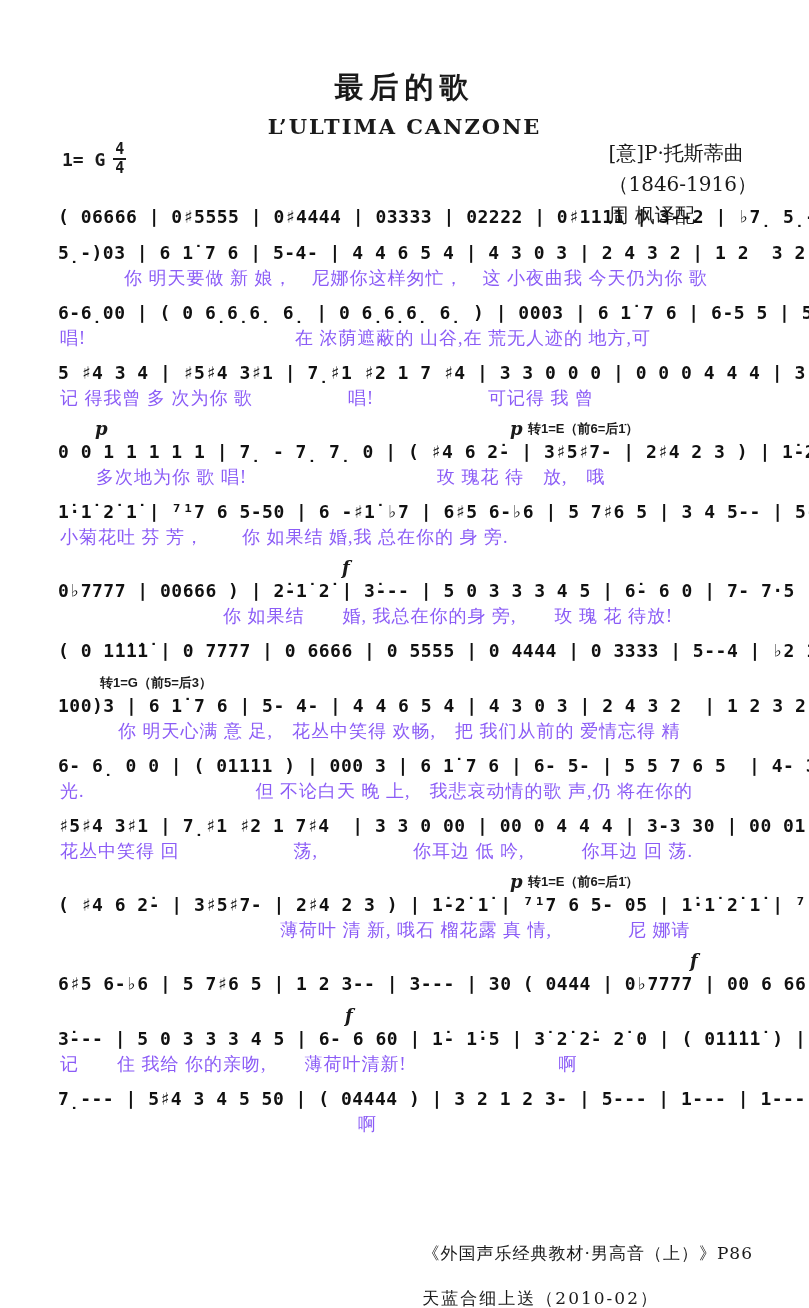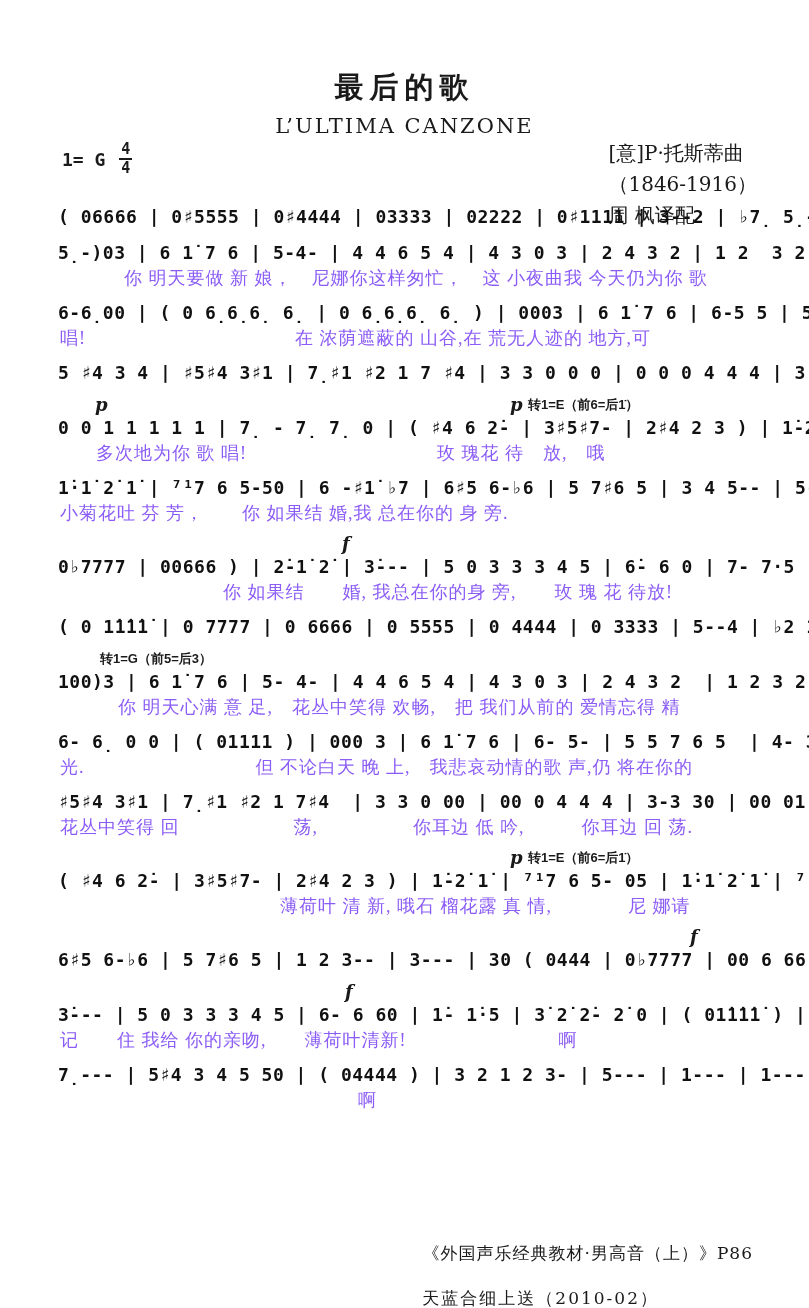--- a/index.html
+++ b/index.html
@@ -11,28 +11,28 @@
     color:#1a1a1a;
     font-family:"Liberation Sans", sans-serif;
   }
   .title{
     position:absolute;top:68px;left:0;width:100%;
     text-align:center;font-size:29px;font-weight:bold;
     font-family:"DejaVu Serif", serif;letter-spacing:6px;
   }
   .subtitle{
     position:absolute;top:114px;left:0;width:100%;
-    text-align:center;font-size:21px;font-weight:400;
+    text-align:center;font-size:21px;font-weight:700;
     font-family:"DejaVu Serif", serif;letter-spacing:2px;
   }
   .keysig{
     position:absolute;top:142px;left:62px;
     font-size:18px;font-weight:bold;
     font-family:"DejaVu Sans Mono", monospace;
-    display:flex;align-items:center;gap:14px;
+    display:flex;align-items:center;gap:8px;
   }
   .ts{display:inline-flex;flex-direction:column;align-items:center;line-height:1;font-size:15px;}
   .ts .top{border-bottom:2px solid #1a1a1a;padding:0 2px 1px 2px;}
   .ts .bot{padding-top:1px;}
   .credits{
     position:absolute;top:138px;right:52px;
     text-align:left;font-size:20px;line-height:31px;
     font-family:"DejaVu Serif", serif;
   }
   .systems{
@@ -99,20 +99,21 @@
       <div class="system">
         <div class="notes">5̣-)03 | 6 1̇ 7 6 | 5-4- | 4 4 6 5 4 | 4 3 0 3 | 2 4 3 2 | 1 2  3 2 | 12 2 1 7̣ |</div>
         <div class="lyrics" style="padding-left: 66px;">你 明天要做 新 娘，　尼娜你这样匆忙，　这 小夜曲我 今天仍为你 歌</div>
       </div>
       <div class="system">
         <div class="notes">6-6̣00 | ( 0 6̣6̣6̣ 6̣ | 0 6̣6̣6̣ 6̣ ) | 0003 | 6 1̇ 7 6 | 6-5 5 | 5 7 6 5 | 4-3 3 |</div>
         <div class="lyrics" style="padding-left: 2px;">唱!　　　　　　　　　　　在 浓荫遮蔽的 山谷,在 荒无人迹的 地方,可</div>
       </div>
       <div class="system">
         <div class="notes">5 ♯4 3 4 | ♯5♯4 3♯1 | 7̣♯1 ♯2 1 7 ♯4 | 3 3 0 0 0 | 0 0 0 4 4 4 | 3 - 3 3 0 |</div>
+        <div class="lyrics" style="padding-left: 2px;">记 得我曾 多 次为你 歌　　　　　唱!　　　　　　可记得 我 曾</div>
       </div>
       <div class="system">
         <div class="ann-row">
           <span class="ann dynamic" style="left: 37px;">p</span>
           <span class="ann dynamic" style="left: 452px;">p</span>
           <span class="ann keychange" style="left: 470px;">转1=E（前6=后1̇）</span>
         </div>
         <div class="notes">0 0 1 1 1 1 1 | 7̣ - 7̣ 7̣ 0 | ( ♯4 6 2̇- | 3♯5♯7- | 2♯4 2 3 ) | 1̇-2̇ 1̇ | ⁷¹7 6 5- 0 5 |</div>
         <div class="lyrics" style="padding-left: 38px;">多次地为你 歌 唱!　　　　　　　　　　玫 瑰花 待　放,　哦</div>
       </div>

